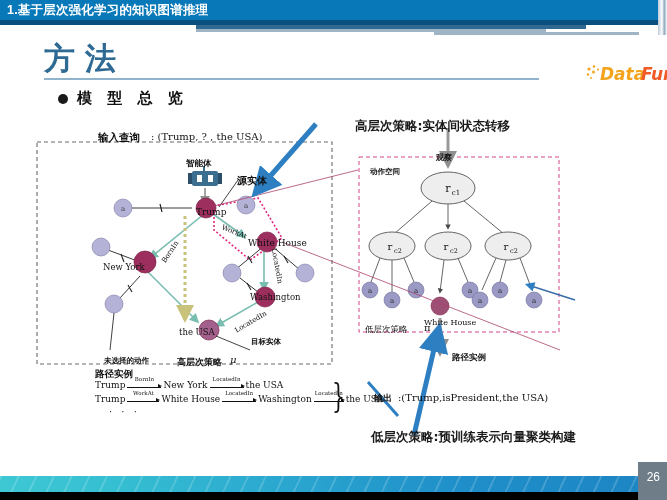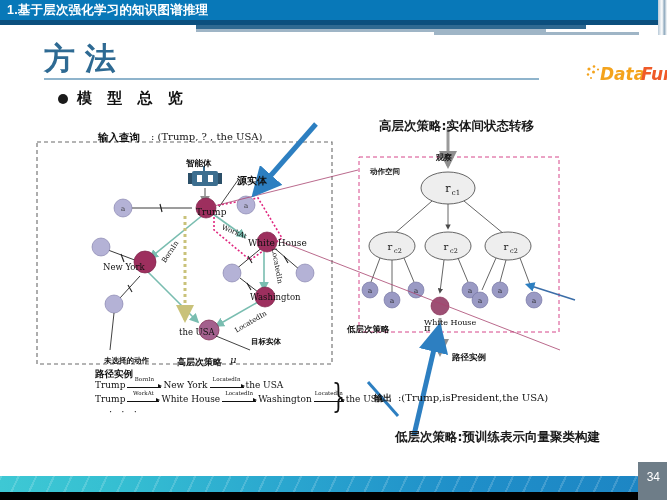--- a/index.html
+++ b/index.html
@@ -71,21 +71,20 @@
   .logo svg{display:block;}
 
   
   .figure{position:absolute;left:0;top:110px;width:667px;height:330px;}
   .figure svg{display:block;}
 
   
   .callout{
     position:absolute;color:#1a1a1a;font-weight:bold;
     font-family:"DejaVu Sans","Liberation Sans",sans-serif;
-    margin-left:24px;
   }
   .co-high{left:355px;top:118px;font-size:12.5px;}
   .co-low{left:371px;top:429px;font-size:12.5px;}
   .co-trans{
     left:584px;top:308px;font-size:9px;width:82px;line-height:12px;
     font-weight:normal;
   }
 
   
   .ftxt{position:absolute;color:#111;font-family:"DejaVu Sans","Liberation Sans",sans-serif;}
@@ -93,21 +92,21 @@
   .t-input-en{left:151px;top:131px;font-size:10px;font-family:"DejaVu Serif","Liberation Serif",serif;}
   .t-agent{left:186px;top:158px;font-size:8.5px;font-weight:bold;}
   .t-srcent{left:237px;top:174px;font-size:10px;font-weight:bold;}
   .t-tgtent{left:251px;top:337px;font-size:7.5px;font-weight:bold;}
   .t-unsel{left:104px;top:356px;font-size:7.5px;font-weight:bold;}
   .t-highpol{left:177px;top:356px;font-size:9px;font-weight:bold;}
   .t-mu{left:230px;top:354px;font-size:10px;font-style:italic;font-family:"DejaVu Serif","Liberation Serif",serif;}
   .t-pathex{left:95px;top:368px;font-size:9.5px;font-weight:bold;}
   .t-observe{left:436px;top:140px;font-size:8px;font-weight:bold;margin-top:12px;}
   .t-actionspace{left:370px;top:167px;font-size:7.5px;font-weight:bold;}
-  .t-lowpol{left:347px;top:324px;font-size:8.5px;font-weight:bold;text-align:center;}
+  .t-lowpol{left:365px;top:324px;font-size:8.5px;font-weight:normal;text-align:center;}
   .t-pi{left:424px;top:322px;font-size:10px;font-family:"DejaVu Serif","Liberation Serif",serif;}
   .t-nextact{left:452px;top:352px;font-size:8.5px;font-weight:bold;}
   .t-output{left:374px;top:392px;font-size:9px;font-weight:bold;}
   .t-outputval{left:398px;top:392px;font-size:10px;font-family:"DejaVu Serif","Liberation Serif",serif;font-weight:normal;}
 
   
   .nlbl{position:absolute;font-family:"DejaVu Serif","Liberation Serif",serif;color:#111;}
   .n-trump{left:196px;top:207px;font-size:9px;}
   .n-wh{left:248px;top:238px;font-size:9px;}
   .n-ny{left:103px;top:262px;font-size:8.5px;}
@@ -397,15 +396,15 @@
     </div>
     <div class="pdots">· · ·</div>
   </div>
   <div class="brace">}</div>
   <div class="ftxt t-output">输出</div>
   <div class="ftxt t-outputval">:(Trump,isPresident,the USA)</div>
 
   <div class="foot-band"></div>
   <div class="foot-black"></div>
   <div class="pgbox"></div>
-  <div class="pgnum">34</div>
+  <div class="pgnum">26</div>
 
 </div>
 
 </body></html>

